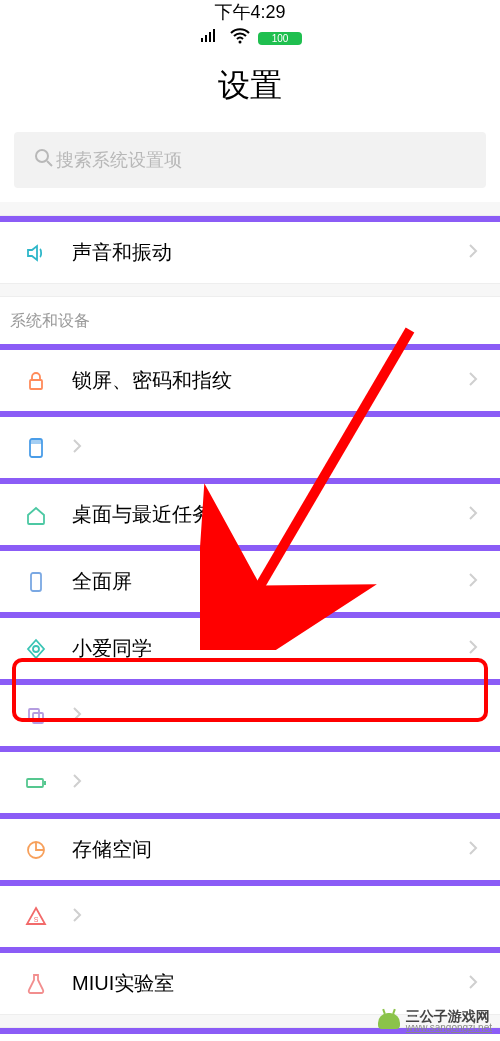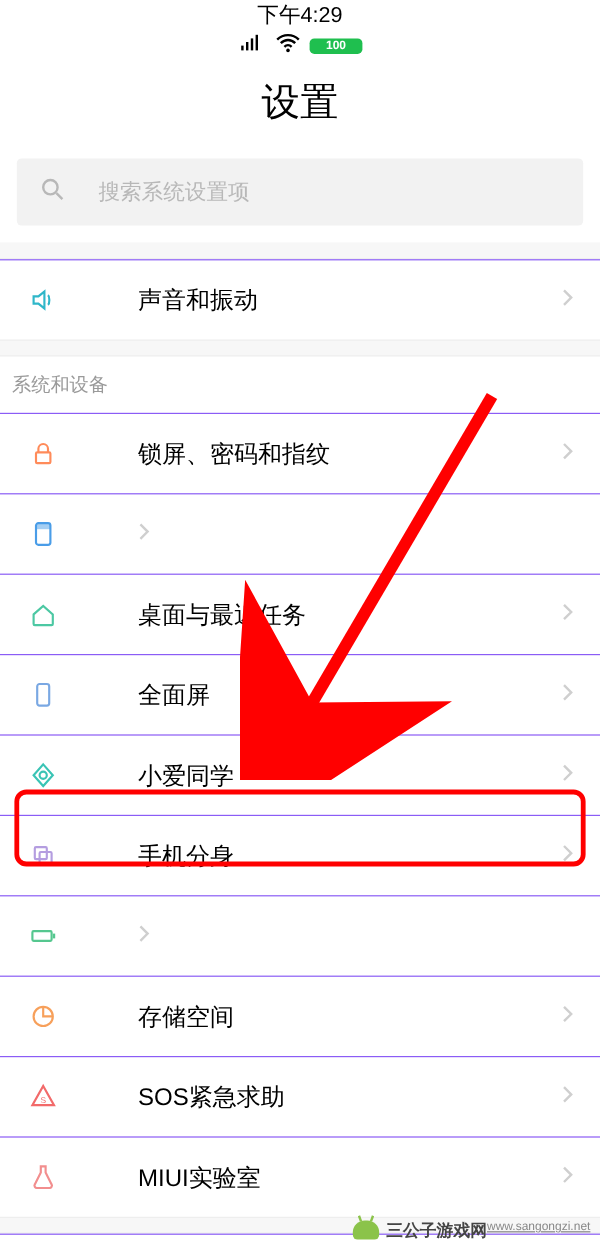--- a/index.html
+++ b/index.html
@@ -17,46 +17,45 @@
       align-items: center;
       justify-content: space-between;
       padding: 0 18px;
       font-size: 18px;
       color: #000;
       flex-direction: column;
     }
     .status-right { display: flex; align-items: center; gap: 6px; }
     .battery {
       display: inline-flex; align-items: center;
-      background:#1fbf4f; color:#fff; font-size:10px; font-weight:bold;
+      background:#1fbf4f; color:#fff; font-size:10px; font-weight:normal;
       padding:1px 14px; border-radius:4px;
     }
     .header {
       text-align: center;
       padding: 26px 0 24px;
     }
     .header-title { font-size: 32px; color:#000; }
     .search-box {
       margin: 0 14px 0;
       background: #f2f2f2;
       border-radius: 4px;
       height: 56px;
       display: flex;
       align-items: center;
       padding: 0 18px;
-      gap: 26px;
+      gap: 0;
     }
     .search-box .placeholder { color:#b8b8b8; font-size:18px; }
     .list-row {
       display:flex; align-items:center;
       height: 67px;
       padding: 0 22px 0 0;
-      border-top: 1px solid #8b5cf6;
+      border-top: 6px solid #8b5cf6;
       cursor: pointer;
-      gap: 43px;
     }
     .list-row:first-child { border-top: none; }
     .row-icon { width: 72px; display:flex; align-items:center; justify-content:center; }
     .row-label { flex:1; font-size: 20px; color:#000; }
     .row-chevron { color:#cfcfcf; }
     .section-spacer { height: 14px; background:#f7f7f7; border-top:1px solid #eee; border-bottom:1px solid #eee;}
     .section-header {
       padding: 14px 10px 12px;
       font-size: 16px;
       color:#9a9a9a;
@@ -83,21 +82,21 @@
       right: 8px; bottom: 8px;
       display:flex; align-items:center; gap:6px;
       font-size: 14px; color:#444;
     }
     .wm-icon{ width:22px; height:16px; background:#8bc34a; border-radius:10px 10px 4px 4px; position:relative;}
     .wm-icon::before, .wm-icon::after{
       content:""; position:absolute; top:-4px; width:2px; height:5px; background:#8bc34a;
     }
     .wm-icon::before{ left:5px; transform:rotate(-20deg);}
     .wm-icon::after{ right:5px; transform:rotate(20deg);}
-    .wm-text{ display:flex; flex-direction:row; line-height:1;}
+    .wm-text{ display:flex; flex-direction:column; line-height:1;}
     .wm-sub{ font-size:10px; color:#888;text-decoration:underline;}
     svg.i { width:24px; height:24px; }
   </style>
 </head>
 <body>
 
 <div class="status-bar">
   <span>下午4:29</span>
   <div class="status-right">
     <span>
@@ -222,21 +221,20 @@
       </svg></span>
 </div>
 
 <div class="list-row">
   <span class="row-icon">
     <svg class="i" viewBox="0 0 24 24">
         <rect x="5" y="5" width="10" height="10" rx="1" fill="none" stroke="#b49de0" stroke-width="1.8"></rect>
         <rect x="9" y="9" width="10" height="10" rx="1" fill="none" stroke="#b49de0" stroke-width="1.8"></rect>
       </svg>
   </span>
-  <span class="row-label">手机分身</span>
   <span class="row-chevron"><svg width="10" height="16" viewBox="0 0 10 16">
         <path d="M2 2l6 6-6 6" fill="none" stroke="#cfcfcf" stroke-width="2"></path>
       </svg></span>
 </div>
 
 <div class="list-row">
   <span class="row-icon">
     <svg class="i" viewBox="0 0 24 24">
         <rect x="3" y="8" width="16" height="8" rx="1" fill="none" stroke="#55c78f" stroke-width="1.8"></rect>
         <rect x="20" y="10" width="2" height="4" fill="#55c78f"></rect>
@@ -260,21 +258,20 @@
       </svg></span>
 </div>
 
 <div class="list-row">
   <span class="row-icon">
     <svg class="i" viewBox="0 0 24 24">
         <path d="M12 3l9 16H3l9-16z" fill="none" stroke="#f26a6a" stroke-width="1.8"></path>
         <text x="12" y="17" text-anchor="middle" font-size="7" fill="#f26a6a">S</text>
       </svg>
   </span>
-  <span class="row-label">SOS紧急求助</span>
   <span class="row-chevron"><svg width="10" height="16" viewBox="0 0 10 16">
         <path d="M2 2l6 6-6 6" fill="none" stroke="#cfcfcf" stroke-width="2"></path>
       </svg></span>
 </div>
 
 <div class="list-row">
   <span class="row-icon">
     <svg class="i" viewBox="0 0 24 24">
         <path d="M10 3h4v5l5 10a2 2 0 01-2 3H7a2 2 0 01-2-3l5-10V3z" fill="none" stroke="#f28e8e" stroke-width="1.8"></path>
       </svg>

